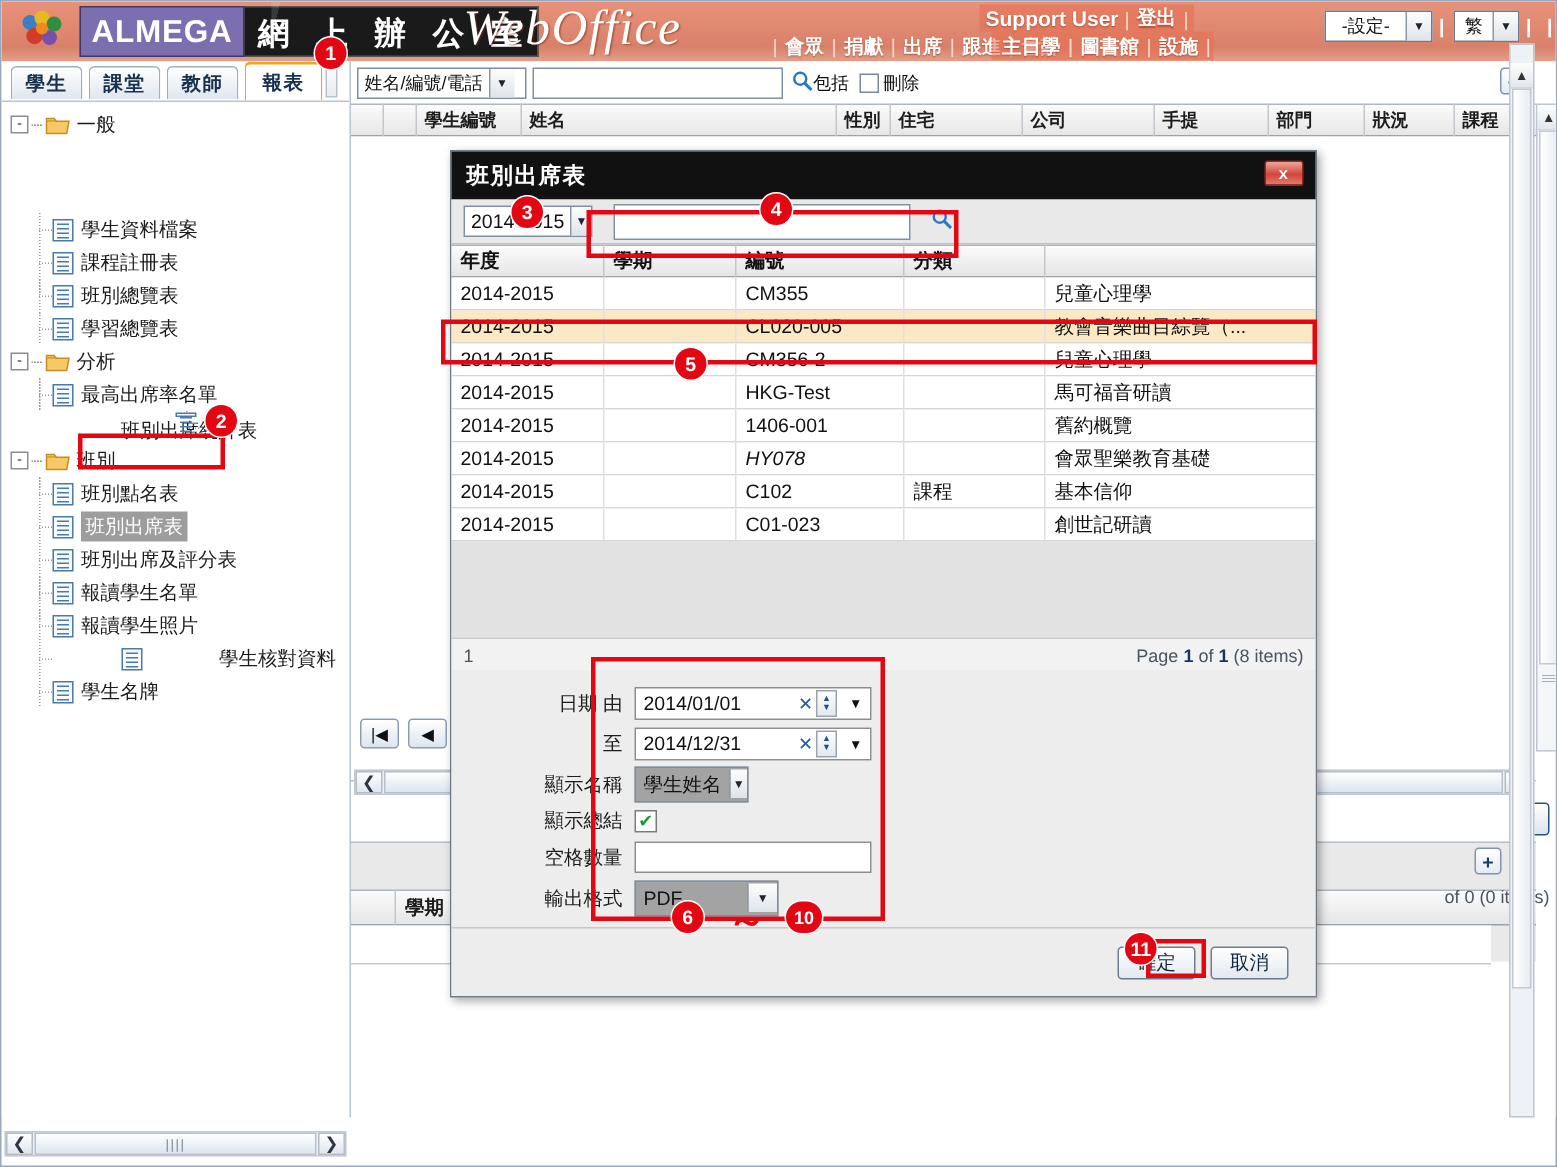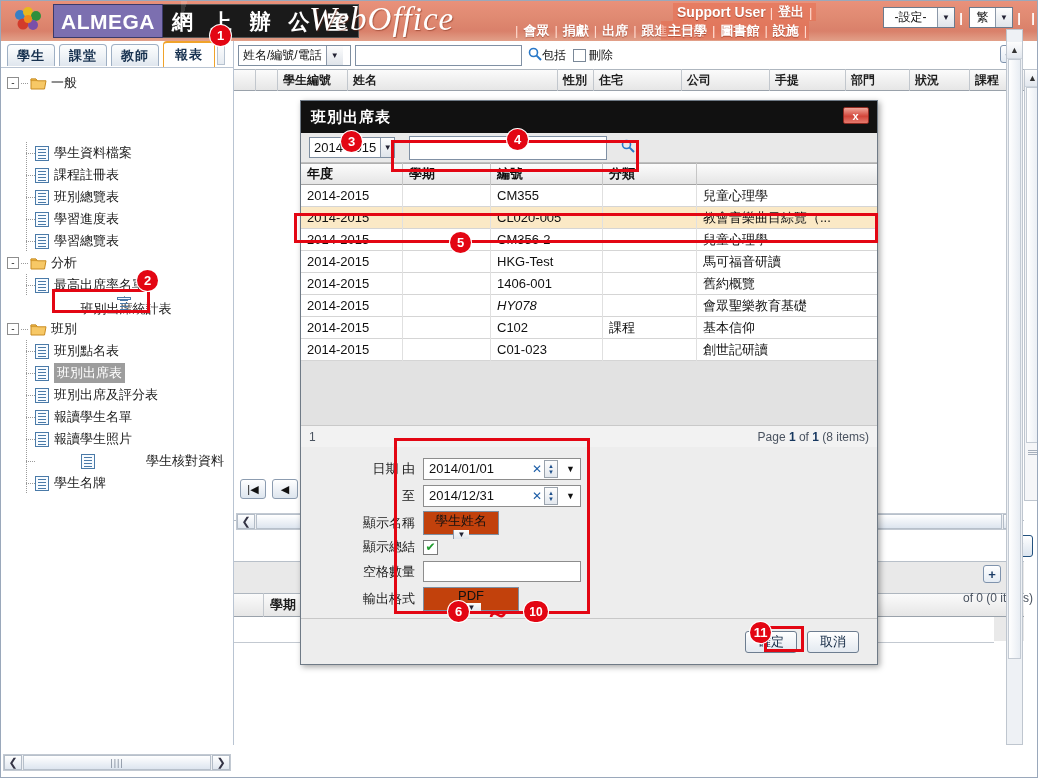--- a/index.html
+++ b/index.html
@@ -286,22 +286,22 @@
   }
   .df-x { position:absolute; right:38px; color:#1e5fa8; font-weight:bold; font-size:12px;}
   .df-spin {
     position:absolute; right:22px; top:1px; width:14px; height:18px;
     border:1px solid #9aa3ad; background:linear-gradient(180deg,#fdfdfd,#e3e8ee);
     display:flex; flex-direction:column; align-items:center; justify-content:center;
     font-size:6px; line-height:6px; color:#1e4f8a;
   }
   .df-down { position:absolute; right:5px; color:#111; font-size:9px; }
   .smallcombo {
-    height:24px; border:1px solid #7e8ea0; background:#c2410c;
-    display:flex; align-items:center; font-size:13px; color:#111;flex-direction:column;
+    height:24px; border:1px solid #7e8ea0; background:#a3a3a3;
+    display:flex; align-items:center; font-size:13px; color:#111;
   }
   .smallcombo .lbl { padding:0 5px; white-space:nowrap; }
   .chk {
     width:15px; height:15px; border:1px solid #7a7a7a; background:#fff;
     display:flex; align-items:center; justify-content:center;
     color:#1f9b2e; font-size:12px; font-weight:bold; line-height:12px;
   }
   .blankinput {
     width:158px; height:21px; background:#fff; border:1px solid #8d8d8d;
   }
@@ -355,21 +355,21 @@
 
     <div class="brand-box">
       <div class="brand-alm">ALMEGA</div>
       <div class="brand-cn">網 上 辦 公 室</div>
     </div>
 
     <div class="brand-web">WebOffice</div>
 
     <div class="nav-right">
 
-      <div class="nav-row1 hl-block" style="left:164px; padding:0 4px;">
+      <div class="nav-row1 hl-block" style="left:144px; padding:0 4px;">
         <span style="font-weight:bold;font-size:14px;color:#fff;text-shadow:0 1px 1px rgba(130,40,20,.6);padding-right:4px;">Support User</span>
         <span class="sep">|</span>
         <a href="#">登出</a>
         <span class="sep">|</span>
       </div>
 
       <div class="nav-row2" style="left:6px;">
         <span class="sep">|</span>
         <a href="#">會眾</a>
         <span class="sep">|</span>
@@ -432,25 +432,20 @@
         </div>
         <div class="tnode" style="padding-left: 16px;">
           <span class="dots leaf"></span>
           <span class="doc-ico"></span>
           <span class="tlabel">課程註冊表</span>
         </div>
         <div class="tnode" style="padding-left: 16px;">
           <span class="dots leaf"></span>
           <span class="doc-ico"></span>
           <span class="tlabel">班別總覽表</span>
-        </div>
-        <div class="tnode" style="padding-left: 16px;">
-          <span class="dots leaf"></span>
-          <span class="doc-ico"></span>
-          <span class="tlabel">學習進度表</span>
         </div>
         <div class="tnode" style="padding-left: 16px;">
           <span class="dots leaf"></span>
           <span class="doc-ico"></span>
           <span class="tlabel">學習總覽表</span>
         </div>
         <div class="tnode" style="padding-left: 2px;">
           <span class="expander">-</span>
           <span style="width: 7px; height: 1px; background: repeating-linear-gradient(90deg, rgb(154, 154, 154) 0px, rgb(154, 154, 154) 1px, transparent 1px, transparent 2px); margin-right: 2px;"></span>
           <span class="folder-ico"><svg width="17" height="14" viewBox="0 0 17 14">

